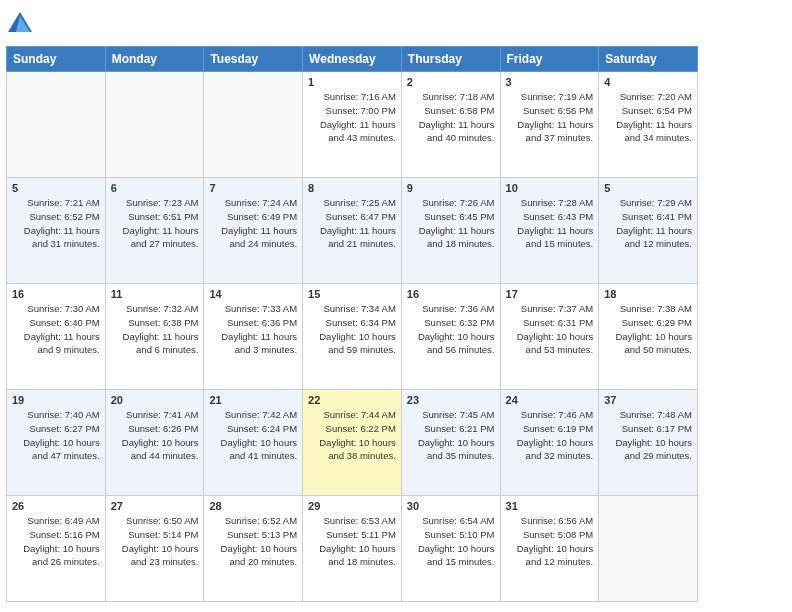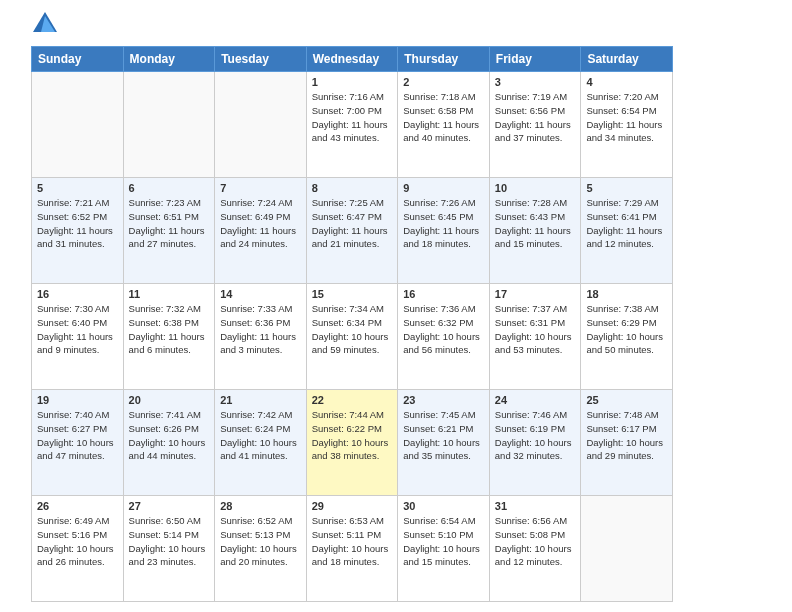--- a/index.html
+++ b/index.html
@@ -6,21 +6,21 @@
     body {
       font-family: Arial, sans-serif;
       background: #fff;
       width: 792px;
       height: 612px;
       overflow: hidden;
     }
     .page {
       width: 704px;
       height: 612px;
-      padding: 10px 31px;
+      padding: 10px 6px;
       display: flex;
       flex-direction: column;
     }
     .header {
       display: flex;
       justify-content: space-between;
       align-items: flex-start;
       margin-bottom: 8px;
     }
     .logo {
@@ -77,20 +77,21 @@
     }
     .day-number {
       font-size: 11px;
       font-weight: bold;
       margin-bottom: 2px;
       display: block;
     }
     .day-info {
       line-height: 1.45;
       color: #333;
+      text-align: right;
     }
     .empty { background: #f9f9f9; }
     tr:nth-child(even) td { background: #f2f7fd; }
     tr:nth-child(odd) td { background: #fff; }
     tr:first-child th { background: #3a7abf; }
   </style>
 </head>
 <body>
 
 <div class="page">
@@ -224,21 +225,21 @@
           </td>
           <td style="background: rgb(238, 244, 252);">
             <span class="day-number">23</span>
             <div class="day-info">Sunrise: 7:45 AM<br>Sunset: 6:21 PM<br>Daylight: 10 hours and 35 minutes.</div>
           </td>
           <td style="background: rgb(238, 244, 252); margin-left: 20px;">
             <span class="day-number">24</span>
             <div class="day-info">Sunrise: 7:46 AM<br>Sunset: 6:19 PM<br>Daylight: 10 hours and 32 minutes.</div>
           </td>
           <td style="background: rgb(238, 244, 252);">
-            <span class="day-number">25</span>
+            <span class="day-number">37</span>
             <div class="day-info">Sunrise: 7:48 AM<br>Sunset: 6:17 PM<br>Daylight: 10 hours and 29 minutes.</div>
           </td>
         </tr>
         <tr>
           <td style="background: rgb(255, 255, 255);">
             <span class="day-number">26</span>
             <div class="day-info">Sunrise: 6:49 AM<br>Sunset: 5:16 PM<br>Daylight: 10 hours and 26 minutes.</div>
           </td>
           <td style="background: rgb(255, 255, 255);">
             <span class="day-number">27</span>

